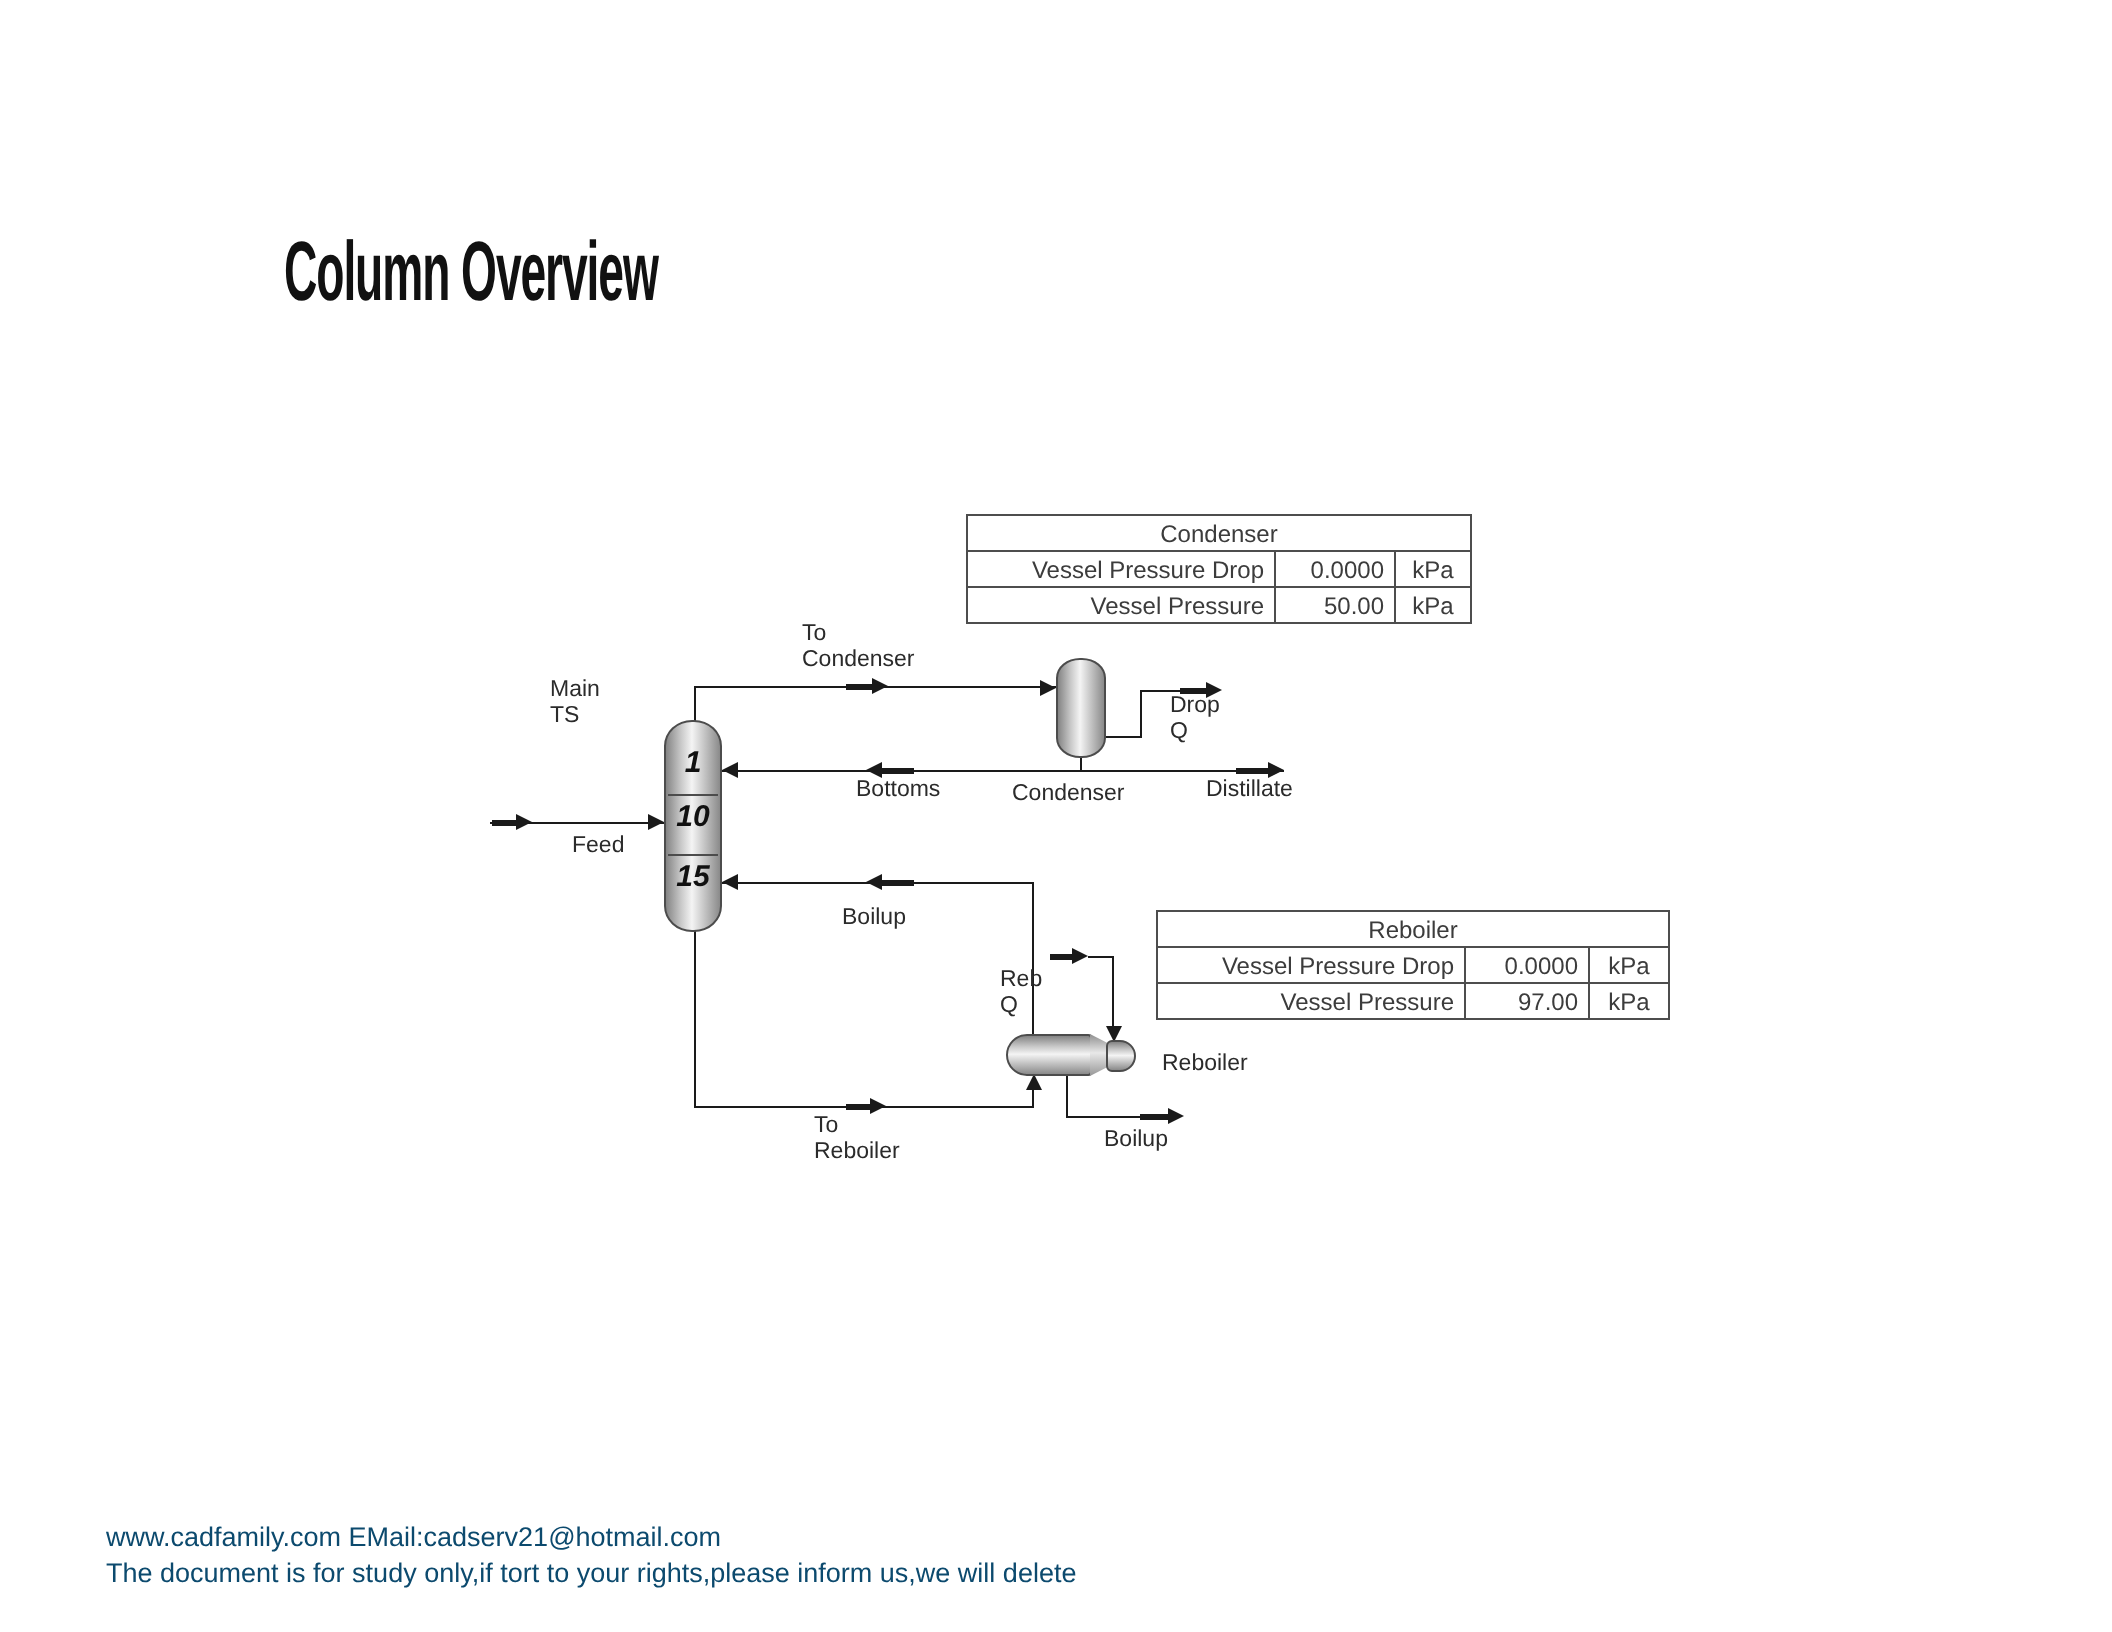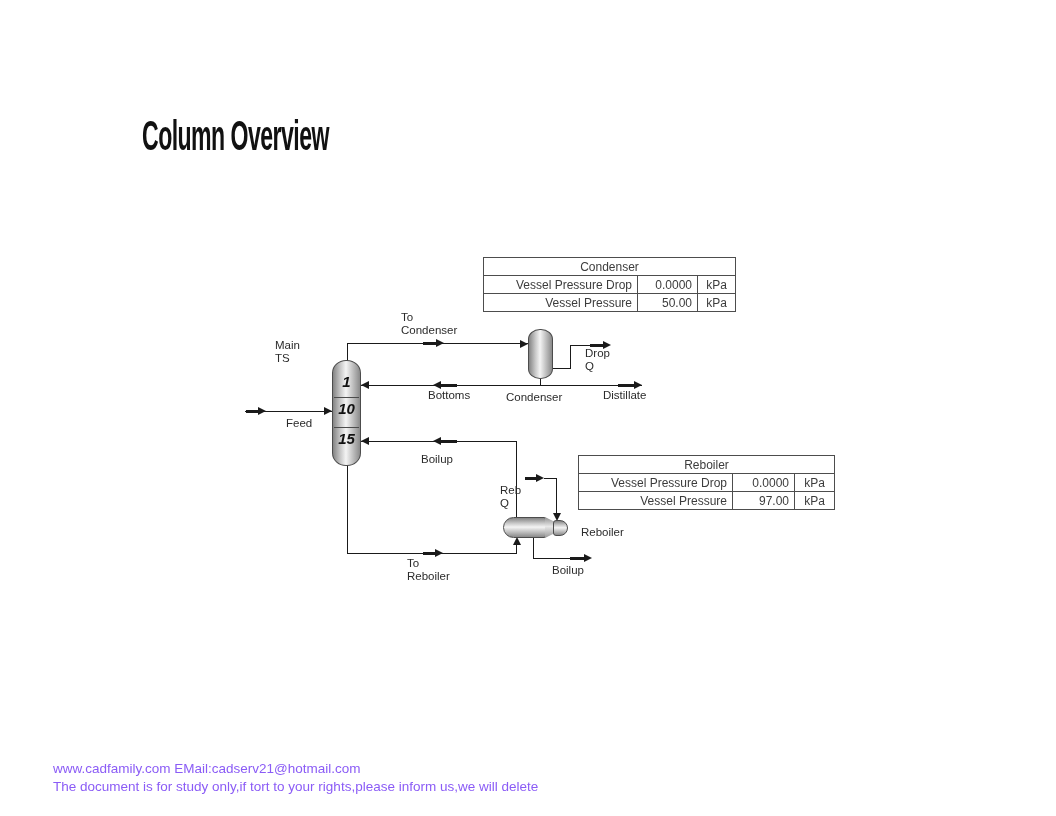--- a/index.html
+++ b/index.html
@@ -49,21 +49,21 @@
 
   
   .tri { position:absolute; width:0; height:0; }
   .tri-r { border-top:4px solid transparent; border-bottom:4px solid transparent; border-left:8px solid #1a1a1a; }
   .tri-l { border-top:4px solid transparent; border-bottom:4px solid transparent; border-right:8px solid #1a1a1a; }
   .tri-u { border-left:4px solid transparent; border-right:4px solid transparent; border-bottom:8px solid #1a1a1a; }
   .tri-d { border-left:4px solid transparent; border-right:4px solid transparent; border-top:8px solid #1a1a1a; }
   .thick { position:absolute; background:#1a1a1a; height:3px; }
 
   
-  #watermark { position:absolute; left:53px; top:760px; font-size:13.5px; line-height:18px; color:#8b5cf6; }
+  #watermark { position:absolute; left:53px; top:760px; font-size:13.5px; line-height:18px; color:#0c4a6e; }
 </style>
 </head>
 <body>
 
 <div id="canvas">
 
   <div id="title">Column Overview</div>
 
   <table class="ptable" style="left:483px; top:257px; width:252px;">
     <colgroup>

